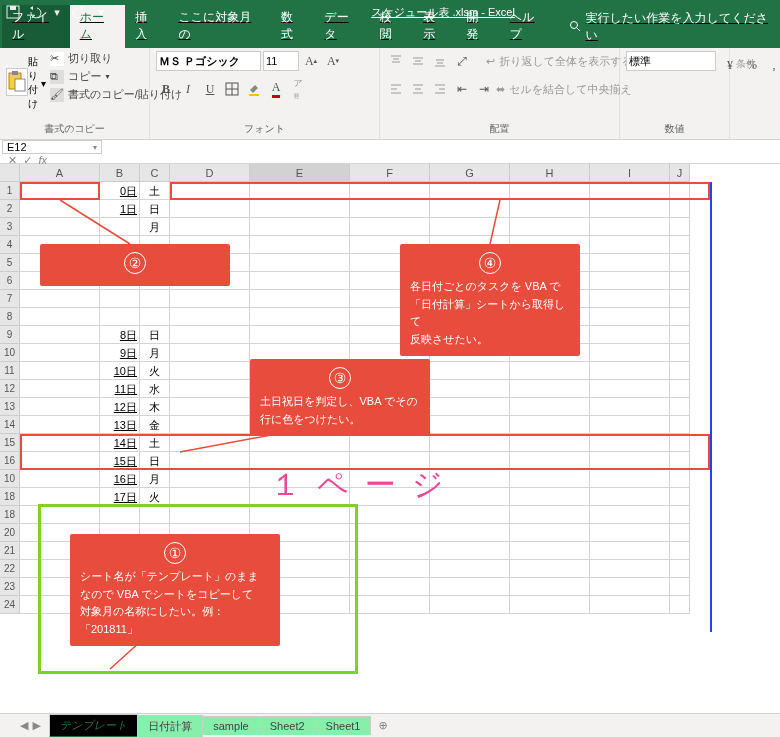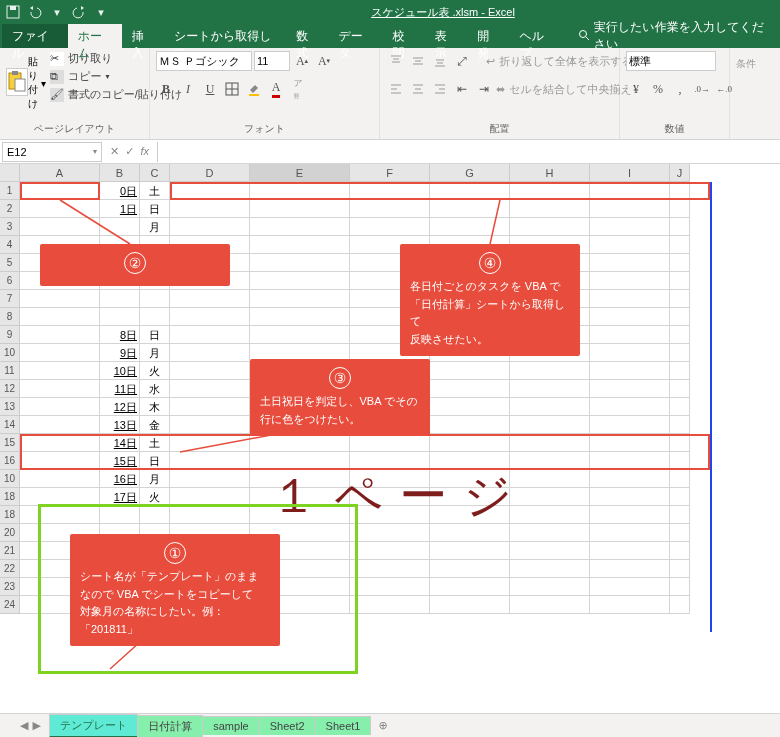--- a/index.html
+++ b/index.html
@@ -5,47 +5,47 @@
 * { margin: 0; padding: 0; box-sizing: border-box; }
 body { font-family: "Meiryo", "MS PGothic", sans-serif; font-size: 11px; background: #fff; width: 780px; height: 737px; position: relative; overflow: hidden; }
 
 
 .titlebar { height: 24px; background: #217346; color: #fff; display: flex; align-items: center; padding: 0 4px; font-size: 11px; }
 .titlebar .qat { display: flex; gap: 4px; align-items: center; }
 .titlebar .qat-item { width: 18px; height: 18px; display: flex; align-items: center; justify-content: center; opacity: 0.9; }
 .titlebar .title { flex: 1; text-align: center; text-decoration: underline; }
 
 
-.ribbon-tabs { height: 24px; background: #217346; display: flex; padding-left: 2px; }
+.ribbon-tabs { height: 24px; background: #217346; display: flex; align-items: flex-end; padding-left: 2px; text-decoration: underline; }
 .ribbon-tab { padding: 4px 10px 5px; color: #fff; font-size: 12px; cursor: pointer; }
 .ribbon-tab.file { background: #185c37; }
 .ribbon-tab.active { background: #f3f2f1; color: #217346; }
 .ribbon-search { color: #fff; padding: 4px 6px; display: flex; align-items: center; gap: 4px; font-size: 12px; margin-left: 8px; }
 
 
 .ribbon { height: 92px; background: #f3f2f1; border-bottom: 1px solid #d4d4d4; display: flex; }
 .ribbon-group { border-right: 1px solid #e1e1e1; display: flex; flex-direction: column; padding: 3px 6px 1px; }
 .ribbon-group-body { flex: 1; display: flex; align-items: flex-start; gap: 4px; }
 .ribbon-group-label { text-align: center; font-size: 10px; color: #666; padding: 2px 0; }
 .ribbon-big-btn { width: 40px; display: flex; align-items: center; font-size: 10px; padding-top: 4px; justify-content: space-between; }
 .ribbon-big-btn .icon-box { width: 28px; height: 28px; background: #fff; border: 1px solid #ccc; margin-bottom: 2px; display: flex; align-items: center; justify-content: center; }
 .ribbon-small-list { display: flex; flex-direction: column; gap: 3px; font-size: 11px; }
 .ribbon-small-item { display: flex; align-items: center; gap: 4px; white-space: nowrap; color: #444; }
 .ribbon-small-item .mini-icon { width: 14px; height: 14px; background: #ddd; display: inline-block; }
 
 .font-row { display: flex; gap: 2px; align-items: center; margin-bottom: 4px; }
 .font-select { height: 20px; border: 1px solid #ccc; background: #fff; font-size: 11px; padding: 0 2px; }
-.font-name { width: 96px; }
+.font-name { width: 105px; font-weight: bold; }
 .font-size { width: 36px; }
 .toolbar-row { display: flex; gap: 2px; }
 .tb-btn { width: 20px; height: 20px; border: 1px solid transparent; display: flex; align-items: center; justify-content: center; font-size: 12px; color: #555; font-family: "Times New Roman", serif; }
 .tb-btn svg { display: block; }
 
 
-.fbar { height: 24px; border-bottom: 1px solid #d4d4d4; display: flex; align-items: center; background: #fff; }
+.fbar { height: 24px; border-bottom: 1px solid #d4d4d4; display: flex; background: #fff; flex-direction: column; }
 .namebox { width: 100px; height: 20px; border: 1px solid #ccc; margin-left: 2px; padding: 0 4px; font-size: 11px; display: flex; align-items: center; }
 .fbar-btns { display: flex; gap: 6px; padding: 0 8px; color: #888; }
 .fbar-input { flex: 1; border-left: 1px solid #ccc; height: 20px; padding: 0 4px; }
 .fx { font-style: italic; font-size: 11px; }
 
 
 .grid-wrap { position: relative; height: calc(737px - 24px - 24px - 92px - 24px - 24px); overflow: hidden; background: #fff; }
 .grid { display: grid; grid-template-columns: 20px 80px 40px 30px 80px 100px 80px 80px 80px 80px 20px; }
 .hdr { background: #e6e6e6; border-right: 1px solid #ccc; border-bottom: 1px solid #ccc; text-align: center; font-size: 11px; color: #555; height: 18px; line-height: 18px; }
 .hdr.sel { background: #d2d2d2; }
@@ -59,27 +59,27 @@
 .callout .num { display: block; text-align: center; margin-bottom: 4px; }
 .num-circle { display: inline-block; width: 22px; height: 22px; border: 1.5px solid #fff; border-radius: 50%; text-align: center; line-height: 20px; font-size: 14px; }
 
 .red-box { position: absolute; border: 2px solid #E74C3C; z-index: 5; }
 .green-box { position: absolute; border: 3px solid #7ED321; z-index: 6; }
 .blue-line { position: absolute; width: 2px; background: #2244ee; z-index: 4; }
 
 svg.line { position: absolute; z-index: 8; pointer-events: none; }
 
 
-.watermark { position: absolute; font-size: 48px; color: #7f1d1d; letter-spacing: 16px; z-index: 1; pointer-events: none; font-family: Liberation Mono, monospace; }
+.watermark { position: absolute; font-size: 31px; color: #ec4899; letter-spacing: 16px; z-index: 1; pointer-events: none; font-family: Liberation Mono, monospace; }
 
 
 .sheetbar { height: 24px; border-top: 1px solid #d4d4d4; background: #f3f2f1; display: flex; align-items: center; padding-left: 20px; gap: 0; font-size: 11px; }
 .sheet-nav { display: flex; gap: 4px; color: #888; padding-right: 8px; }
 .sheet-tab { padding: 3px 10px; border: 1px solid #ccc; border-bottom: none; background: #86efac; color: #444; margin-right: -1px; }
-.sheet-tab.active { background: #5eead4; color: #217346; border-bottom: 2px solid #217346; }
+.sheet-tab.active { background: #000000; color: #217346; border-bottom: 2px solid #217346; font-style: italic; }
 .sheet-add { padding: 3px 8px; color: #888; }
 
 .dimmed { color: #999; }
 </style>
 </head>
 <body>
 
 <div class="titlebar">
   <div class="qat">
     <span class="qat-item">
@@ -103,21 +103,21 @@
     </span>
     <span class="qat-item">▾</span>
   </div>
   <div class="title">スケジュール表 .xlsm  -  Excel</div>
 </div>
 
 <div class="ribbon-tabs">
   <div class="ribbon-tab file">ファイル</div>
   <div class="ribbon-tab active">ホーム</div>
   <div class="ribbon-tab">挿入</div>
-  <div class="ribbon-tab">シートから取得して</div>
+  <div class="ribbon-tab">ここに対象月の</div>
   <div class="ribbon-tab">数式</div>
   <div class="ribbon-tab">データ</div>
   <div class="ribbon-tab">校閲</div>
   <div class="ribbon-tab">表示</div>
   <div class="ribbon-tab">開発</div>
   <div class="ribbon-tab">ヘルプ</div>
   <div class="ribbon-search">
     <span>
       <svg width="12" height="12" viewBox="0 0 12 12">
           <circle cx="5" cy="5" r="3.5" fill="none" stroke="#fff"></circle>
@@ -152,21 +152,21 @@
           <span class="mini-icon">⧉</span>
           <span>コピー</span>
           <span style="font-size:8px">▾</span>
         </div>
         <div class="ribbon-small-item">
           <span class="mini-icon">🖌</span>
           <span>書式のコピー/貼り付け</span>
         </div>
       </div>
     </div>
-    <div class="ribbon-group-label">ページレイアウト</div>
+    <div class="ribbon-group-label">書式のコピー</div>
   </div>
 
   <div class="ribbon-group" style="width:230px">
     <div class="ribbon-group-body" style="flex-direction:column">
       <div class="font-row">
         <input class="font-select font-name" value="ＭＳ Ｐゴシック" style="">
         <input class="font-select font-size" value="11" style="">
         <div class="tb-btn">A<sup style="font-size:7px">▴</sup></div>
         <div class="tb-btn">A<sup style="font-size:7px">▾</sup></div>
       </div>
@@ -256,21 +256,21 @@
         <div class="ribbon-small-item dimmed">
           <span>⬌</span>
           <span>セルを結合して中央揃え</span>
         </div>
       </div>
     </div>
     <div class="ribbon-group-label">配置</div>
   </div>
 
   <div class="ribbon-group" style="width:110px">
-    <div class="ribbon-group-body" style="flex-direction:column">
+    <div class="ribbon-group-body" style="flex-direction:row">
       <input class="font-select" style="width: 90px;" value="標準">
       <div class="toolbar-row dimmed" style="margin-top:4px">
         <div class="tb-btn">¥</div>
         <div class="tb-btn">%</div>
         <div class="tb-btn">,</div>
         <div class="tb-btn" style="font-size:9px">.0→</div>
         <div class="tb-btn" style="font-size:9px">←.0</div>
       </div>
     </div>
     <div class="ribbon-group-label">数値</div>

